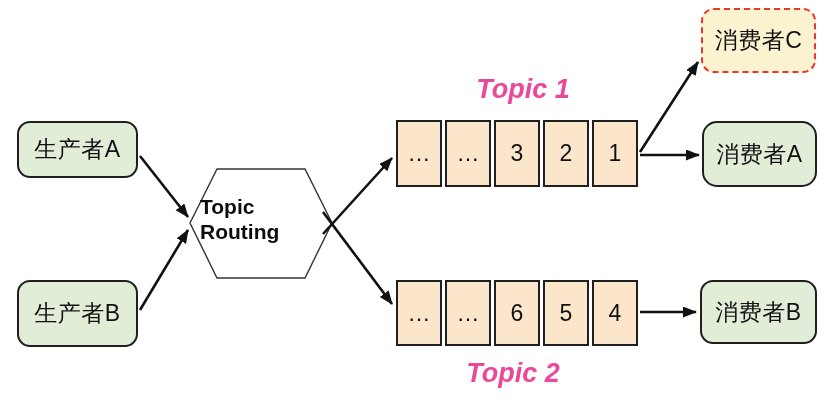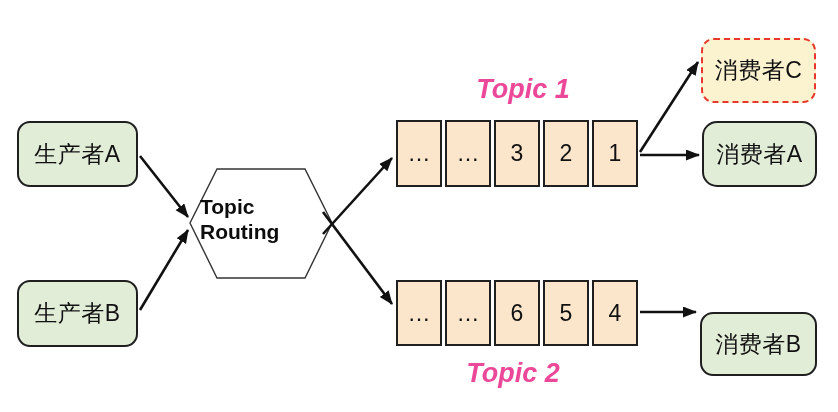--- a/index.html
+++ b/index.html
@@ -86,21 +86,21 @@
 
     <line x1="140" y1="156" x2="188" y2="217" stroke="#111111" stroke-width="2.6" marker-end="url(#ah)"></line>
     <line x1="140" y1="310" x2="188" y2="230" stroke="#111111" stroke-width="2.6" marker-end="url(#ah)"></line>
     <line x1="323" y1="234" x2="392" y2="158" stroke="#111111" stroke-width="2.6" marker-end="url(#ah)"></line>
     <line x1="323" y1="212" x2="392" y2="304" stroke="#111111" stroke-width="2.6" marker-end="url(#ah)"></line>
     <line x1="640" y1="152" x2="698" y2="62" stroke="#111111" stroke-width="2.6" marker-end="url(#ah)"></line>
     <line x1="640" y1="155" x2="699" y2="155" stroke="#111111" stroke-width="2.6" marker-end="url(#ah)"></line>
     <line x1="640" y1="312" x2="696" y2="312" stroke="#111111" stroke-width="2.6" marker-end="url(#ah)"></line>
   </svg>
 
-  <div class="node" style="left:17px; top:121px; width:121px; height:66px;">生产者A</div>
+  <div class="node" style="left:17px; top:121px; width:121px; height:57px;">生产者A</div>
   <div class="node" style="left:17px; top:280px; width:121px; height:67px;">生产者B</div>
 
   <div class="router-label">Topic Routing</div>
 
   <div class="topic-label" style="left:402px; top:74px;">Topic 1</div>
   <div class="queue" style="left:396px; top:120px; height:67px;">
     <div class="cell">…</div>
     <div class="cell">…</div>
     <div class="cell">3</div>
     <div class="cell">2</div>
@@ -109,17 +109,17 @@
 
   <div class="queue" style="left:396px; top:280px; height:66px;">
     <div class="cell">…</div>
     <div class="cell">…</div>
     <div class="cell">6</div>
     <div class="cell">5</div>
     <div class="cell">4</div>
   </div>
   <div class="topic-label" style="left:392px; top:358px;">Topic 2</div>
 
-  <div class="node consumer-c" style="left:701px; top:38px; width:115px; height:65px;">消费者C</div>
+  <div class="node consumer-c" style="left:701px; top:8px; width:115px; height:65px;">消费者C</div>
   <div class="node" style="left:702px; top:121px; width:115px; height:66px;border-radius:15px;">消费者A</div>
-  <div class="node" style="left:700px; top:280px; width:117px; height:64px;margin-top:32px;">消费者B</div>
+  <div class="node" style="left:700px; top:280px; width:117px; height:64px;">消费者B</div>
 
 </div>
 
 </body></html>

